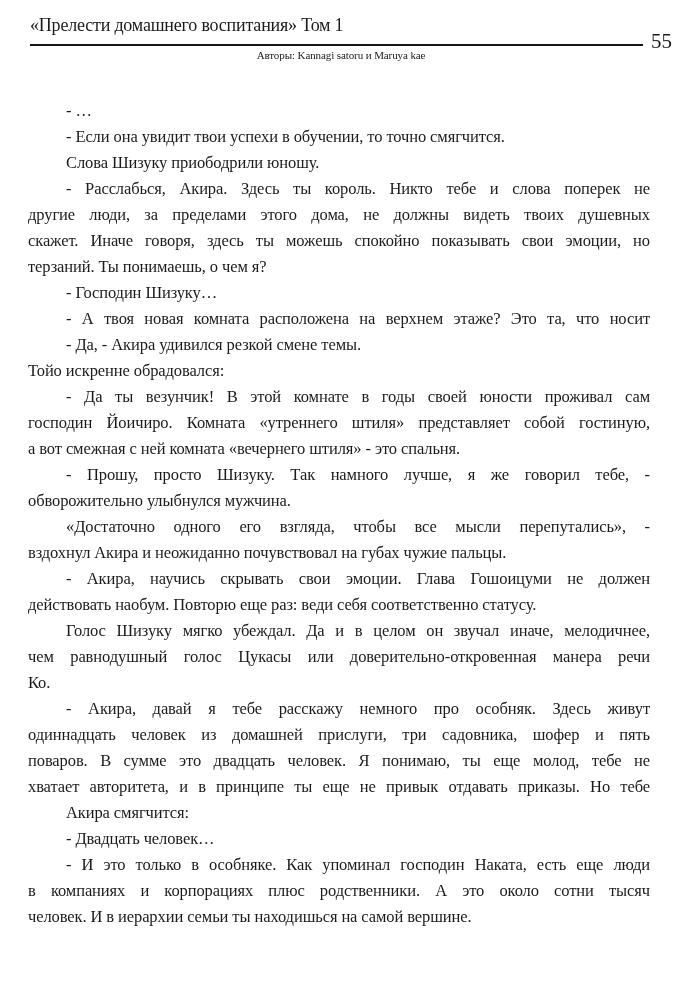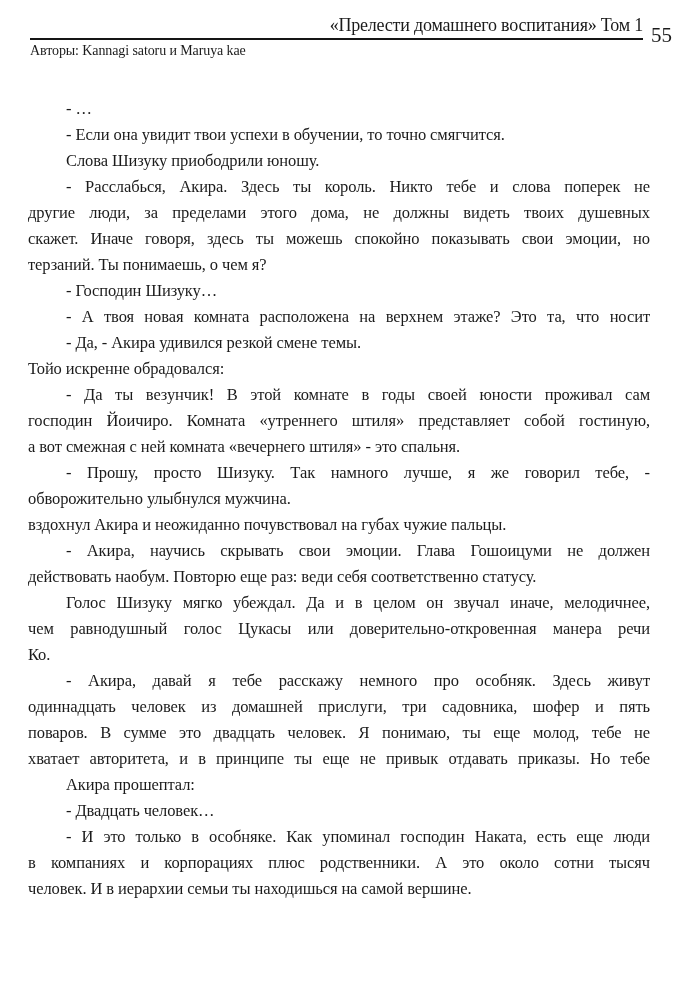--- a/index.html
+++ b/index.html
@@ -12,38 +12,38 @@
     overflow: hidden;
   }
   .header {
     display: flex;
     align-items: flex-end;
     margin: 15px 10px 0 30px;
   }
   .header-rule {
     flex: 1;
     border-bottom: 2.5px solid #151515;
-    padding-bottom: 2px;
+    padding-bottom: 8px;
     white-space: nowrap;
-    text-align: right;
   }
   .book-title {
     font-size: 18px;
     letter-spacing: -0.2px;
   }
   .page-number {
     font-size: 21px;
     line-height: 1;
     margin-left: 8px;
     transform: translateY(6px);
   }
   .authors {
     margin: 3px 30px 12px 30px;
-    font-size: 14px;
+    font-size: 11px;
     letter-spacing: -0.1px;
+    text-align: center;
   }
   .content {
     margin: 37px 32px 0 28px;
     font-size: 16.5px;
     line-height: 26px;
     letter-spacing: -0.1px;
   }
   .line {
     text-align: justify;
     text-align-last: justify;
@@ -73,28 +73,29 @@
     <div class="line last">терзаний. Ты понимаешь, о чем я?</div>
     <div class="line indent last">- Господин Шизуку…</div>
     <div class="line indent">- А твоя новая комната расположена на верхнем этаже? Это та, что носит</div>
     <div class="line indent last">- Да, - Акира удивился резкой смене темы.</div>
     <div class="line last">Тойо искренне обрадовался:</div>
     <div class="line indent">- Да ты везунчик! В этой комнате в годы своей юности проживал сам</div>
     <div class="line">господин Йоичиро. Комната «утреннего штиля» представляет собой гостиную,</div>
     <div class="line last">а вот смежная с ней комната «вечернего штиля» - это спальня.</div>
     <div class="line indent">- Прошу, просто Шизуку. Так намного лучше, я же говорил тебе, -</div>
     <div class="line last">обворожительно улыбнулся мужчина.</div>
+    <div class="line indent">«Достаточно одного его взгляда, чтобы все мысли перепутались», -</div>
     <div class="line last">вздохнул Акира и неожиданно почувствовал на губах чужие пальцы.</div>
     <div class="line indent">- Акира, научись скрывать свои эмоции. Глава Гошоицуми не должен</div>
     <div class="line last">действовать наобум. Повторю еще раз: веди себя соответственно статусу.</div>
     <div class="line indent">Голос Шизуку мягко убеждал. Да и в целом он звучал иначе, мелодичнее,</div>
     <div class="line">чем равнодушный голос Цукасы или доверительно-откровенная манера речи</div>
     <div class="line last">Ко.</div>
     <div class="line indent">- Акира, давай я тебе расскажу немного про особняк. Здесь живут</div>
     <div class="line">одиннадцать человек из домашней прислуги, три садовника, шофер и пять</div>
     <div class="line">поваров. В сумме это двадцать человек. Я понимаю, ты еще молод, тебе не</div>
     <div class="line">хватает авторитета, и в принципе ты еще не привык отдавать приказы. Но тебе</div>
-    <div class="line indent last">Акира прошептал:</div>
+    <div class="line indent last">Акира смягчится:</div>
     <div class="line indent last">- Двадцать человек…</div>
     <div class="line indent">- И это только в особняке. Как упоминал господин Наката, есть еще люди</div>
     <div class="line">в компаниях и корпорациях плюс родственники. А это около сотни тысяч</div>
     <div class="line last">человек. И в иерархии семьи ты находишься на самой вершине.</div>
   </div>
 
 </body></html>

